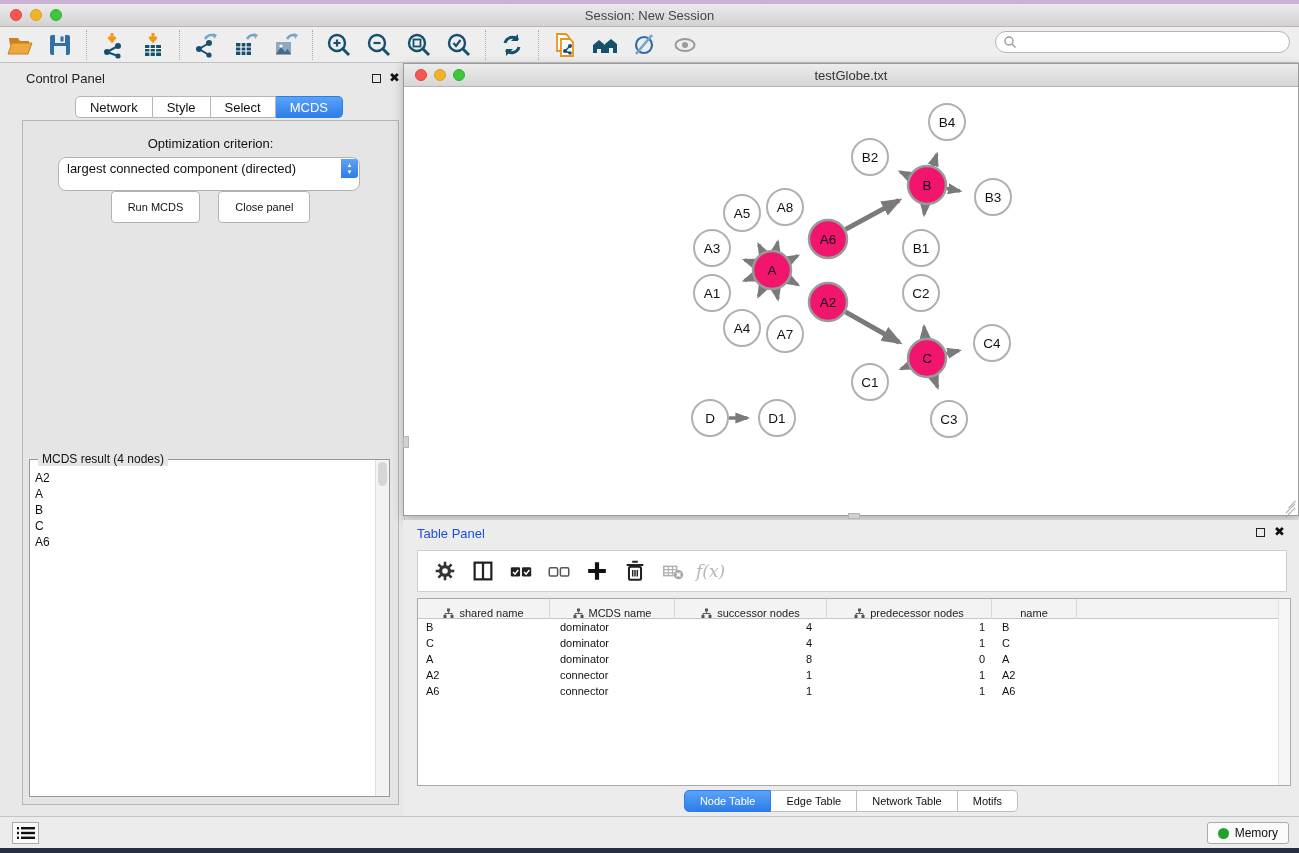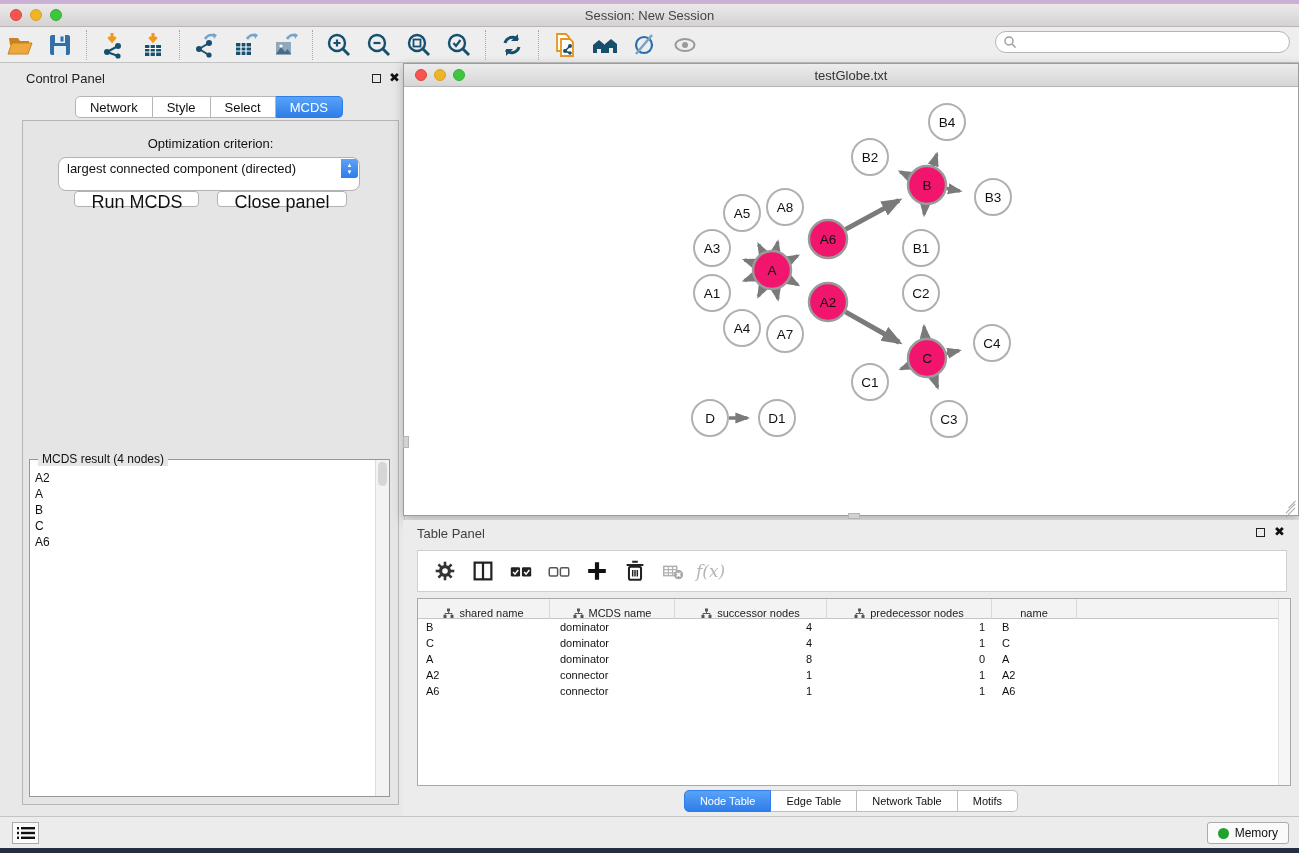--- a/index.html
+++ b/index.html
@@ -45,22 +45,22 @@
   #cp-box { position:absolute; left:8px; top:57px; width:377px; height:685px;
     background:#e5e5e5; border:1px solid #b6b6b6; }
   #opt-label { position:absolute; top:15px; width:100%; text-align:center; font-size:13px; color:#111; }
   #criterion { position:absolute; left:35px; top:36px; width:302px; height:34px; background:#fff;
     border:1px solid #b2b2b2; border-radius:8px; font-size:13px; color:#111; line-height:21px;
     padding-left:8px; cursor:pointer; }
   #criterion .spin { position:absolute; right:1px; top:1px; width:17px; height:19px; border-radius:0 3px 3px 0;
     background:linear-gradient(#5ea1f7,#2e7de9); color:#fff; font-size:6px; line-height:6px;
     display:flex; flex-direction:column; align-items:center; justify-content:center; gap:1px; }
   #cp-buttons { position:absolute; top:70px; width:100%; display:flex; justify-content:center; gap:18px; }
-  .cp-btn { height:16px; background:#fff; border:1px solid #b2b2b2; border-radius:4px;
-    font-size:18px; color:#111; padding:0 16px; cursor:pointer; }
+  .cp-btn { height:32px; background:#fff; border:1px solid #b2b2b2; border-radius:4px;
+    font-size:11px; color:#111; padding:0 16px; cursor:pointer; }
   #result-box { position:absolute; left:6px; top:338px; width:361px; height:338px;
     border:1px solid #979797; background:#fff; }
   #result-legend { position:absolute; left:8px; top:-8px; background:#e5e5e5; font-size:12px;
     color:#111; padding:0 4px; }
   #result-list { position:absolute; left:2px; top:10px; width:330px; }
   .result-item { font-size:12px; color:#111; height:16px; line-height:16px; padding-left:3px; }
   #result-scroll { position:absolute; right:0; top:0; width:14px; height:100%;
     background:#f3f3f3; border-left:1px solid #ddd; }
   #result-scroll .thumb { position:absolute; top:2px; left:2px; width:9px; height:24px; background:#d6d6d6; border-radius:5px; }
 
@@ -73,21 +73,21 @@
   #net-titlebar .tl { width:12px; height:12px; }
   #net-titlebar .title { width:100%; text-align:center; font-size:13px; color:#333; line-height:23px; }
   #net-canvas { position:absolute; left:0; top:23px; width:894px; height:428px; background:#fff; }
   #resize-grip { position:absolute; right:1px; bottom:1px; width:14px; height:14px; }
   #resize-grip div { position:absolute; background:#a8a8a8; height:1px; }
   #split-left-handle { position:absolute; left:-1px; top:372px; width:6px; height:12px; background:#d2d2d2; border:1px solid #b5b5b5; }
   #split-bottom-handle { position:absolute; left:444px; bottom:-4px; width:12px; height:6px; background:#d2d2d2; border:1px solid #b5b5b5; }
 
   
   #table-panel { left:403px; top:520px; width:896px; height:296px; background:#ececec; }
-  #tp-title { position:absolute; left:14px; top:6px; font-size:13px; color:#404040; }
+  #tp-title { position:absolute; left:14px; top:6px; font-size:13px; color:#1d4ed8; }
   #tp-toolbar { position:absolute; left:14px; top:30px; width:870px; height:42px; background:#fff;
     border:1px solid #cfcfcf; display:flex; align-items:center; padding-left:8px; }
   .tp-btn { width:38px; height:36px; display:flex; align-items:center; justify-content:center; cursor:pointer; }
   #tp-table { position:absolute; left:14px; top:78px; width:874px; height:188px; background:#fff;
     border:1px solid #a9a9a9; overflow:hidden; }
   #tp-thead { display:flex; height:20px; background:#f3f3f3; border-bottom:1px solid #c6c6c6; }
   .th { display:flex; align-items:flex-end; justify-content:center; gap:5px; font-size:11px; color:#222;
     border-right:1px solid #d9d9d9; height:20px; }
   .tr { display:flex; height:16px; }
   .td { font-size:11px; color:#111; line-height:16px; white-space:nowrap; overflow:hidden; }

